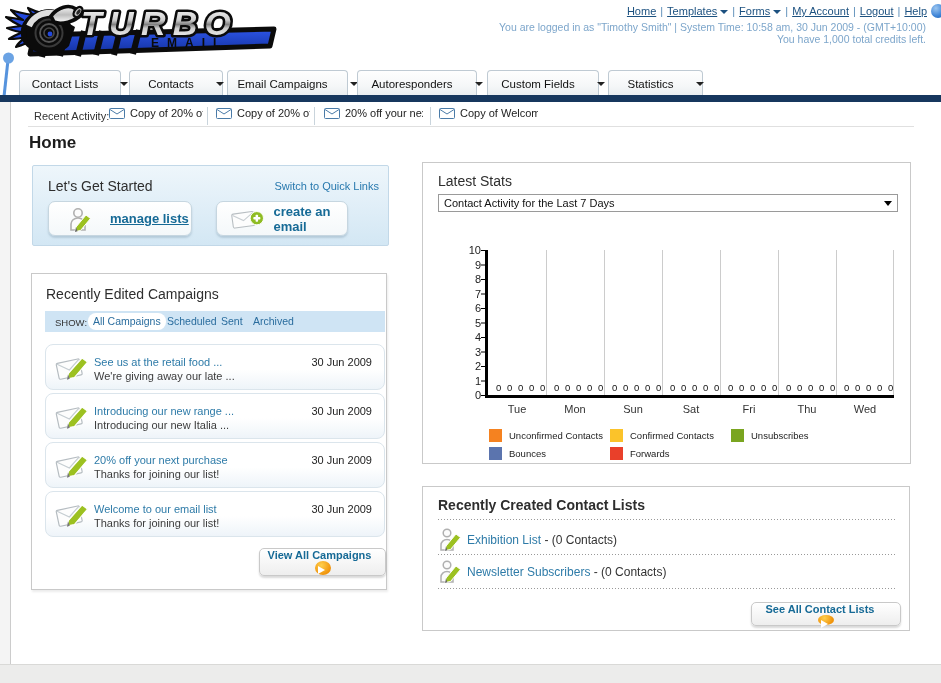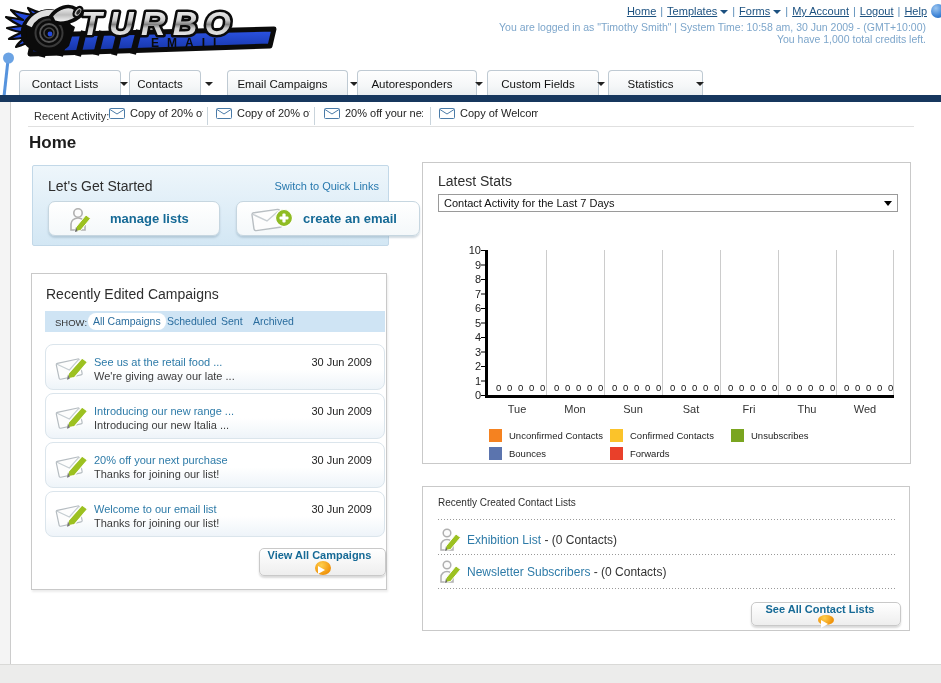--- a/index.html
+++ b/index.html
@@ -56,21 +56,21 @@
 .orangeball:after { content:""; position:absolute; left:3px; top:4.5px; width:0; height:0; border-left:7px solid #fff; border-top:4px solid transparent; border-bottom:4px solid transparent; }
 .licon { position:absolute; left:0; top:-4px; }
 .whtbtn { position:absolute; white-space:nowrap; background:linear-gradient(#ffffff,#eeeeee); border:1px solid #c9c9c9; border-radius:5px; font-size:11.5px; font-weight:bold; color:#166a96; box-shadow:0 2px 2px rgba(0,0,0,.15); display:flex; align-items:center; justify-content:center;flex-direction:column; }
 
 #statspanel { top:162px; left:422px; width:489px; height:302px; }
 #statspanel h2 { position:absolute; left:15px; top:10px; font-size:14px; font-weight:normal; color:#2e2e2e; }
 #dropdown { position:absolute; left:15px; top:31px; width:460px; height:18px; border:1px solid #9a9a9a; background:#fff; font-size:11px; color:#111; line-height:16px; padding-left:5px; }
 #dropdown .dd { position:absolute; right:5px; top:6px; width:0; height:0; border-left:4px solid transparent; border-right:4px solid transparent; border-top:5px solid #000; }
 
 #listspanel { top:486px; left:422px; width:488px; height:145px; }
-#listspanel h2 { position:absolute; left:15px; top:10px; font-size:10px; font-weight:normal; color:#2e2e2e; }
+#listspanel h2 { position:absolute; left:15px; top:10px; font-size:14px; font-weight:bold; color:#2e2e2e; }
 .dotline { position:absolute; left:15px; width:458px; height:1px; background-image:repeating-linear-gradient(90deg,#999 0 1px,transparent 1px 3px); }
 .litem { position:absolute; left:16px; font-size:12px; color:#333; }
 .litem a { color:#2e7ba8; }
 
 a { text-decoration:none; }
 </style>
 </head>
 <body>
 
 <svg class="abs" style="top:1px;left:4px;opacity:0.999" width="280" height="60" viewBox="0 0 280 60">
@@ -139,21 +139,21 @@
   You are logged in as "Timothy Smith" | System Time: 10:58 am, 30 Jun 2009 - (GMT+10:00)<br>
   You have 1,000 total credits left.
 </div>
 
 <div class="abs tab" style="left:19px; width:102px;"><svg width="16" height="16" viewBox="0 0 16 16">
       <circle cx="9" cy="4" r="2.6" fill="#b27b4e"></circle>
       <rect x="5.5" y="6.5" width="7" height="4" rx="1" fill="#8ea0a8"></rect>
       <rect x="1" y="4" width="6" height="3" rx="0.5" fill="#e7c76d" stroke="#b2914a" stroke-width="0.8"></rect>
       <rect x="1" y="6" width="13" height="8" rx="1" fill="#f0d587" stroke="#b2914a" stroke-width="0.8"></rect>
     </svg>Contact Lists<span class="tcaret"></span></div>
-<div class="abs tab" style="left:129px; width:72px;"><svg width="16" height="16" viewBox="0 0 16 16">
+<div class="abs tab" style="left:129px; width:94px;"><svg width="16" height="16" viewBox="0 0 16 16">
       <circle cx="10.5" cy="4" r="2.6" fill="#c98b5a"></circle>
       <path d="M6.5,12 a4,3.6 0 0 1 8,0 z" fill="#7aa85a"></path>
       <circle cx="6" cy="6" r="2.8" fill="#c98b5a"></circle>
       <path d="M1.5,14 a4.5,4 0 0 1 9,0 z" fill="#5e92c8"></path>
     </svg>Contacts<span class="tcaret"></span></div>
 <div class="abs tab" style="left:227px; width:121px;"><svg width="17" height="13" viewBox="0 0 17 13">
       <rect x="1" y="1" width="15" height="11" rx="1" fill="#eef4fa" stroke="#5a87b0" stroke-width="1.4"></rect>
       <path d="M1.5,2 L8.5,7.5 L15.5,2" fill="none" stroke="#5a87b0" stroke-width="1.4"></path>
     </svg>Email Campaigns<span class="tcaret"></span></div>
 <div class="abs tab" style="left:357px; width:120px;"><svg width="17" height="14" viewBox="0 0 17 14">
@@ -196,32 +196,32 @@
         <rect x="0.5" y="0.5" width="15" height="10" rx="1" fill="#fff" stroke="#4a7ba8"></rect>
         <path d="M1,1.5 L8,6 L15,1.5" fill="none" stroke="#4a7ba8"></path>
       </svg>Copy of Welcome to</span>
 </div>
 <div class="abs" id="recentline"></div>
 <div class="abs" id="homeh">Home</div>
 
 <div class="abs" id="bluepanel">
   <h2>Let's Get Started</h2>
   <a class="abs" id="switchq" href="#">Switch to Quick Links</a>
-  <div class="bigbtn" style="left:15px; width:172px;">
+  <div class="bigbtn" style="left:15px; width:144px;text-decoration:underline;">
     <svg style="margin-left:19px" width="26" height="26" viewBox="0 0 26 26">
         <g fill="none" stroke="#b0b0b0" stroke-width="1.6">
           <circle cx="10" cy="7" r="4.2" fill="#fcfcfc"></circle>
           <path d="M3,24 v-6 a7,6 0 0 1 14,0 v6 z" fill="#fcfcfc"></path>
         </g>
         <path d="M8,21 L18,9 l4.5,3.5 L12.5,24.5 l-5.5,1 z" fill="#9cc121" stroke="#fff" stroke-width="1"></path>
         <path d="M8,21 l-1,5 l2.5-0.7 z" fill="#666"></path>
       </svg>
     <span style="margin-left:16px">manage lists</span>
   </div>
-  <div class="bigbtn" style="left:203px; width:184px;">
+  <div class="bigbtn" style="left:183px; width:132px;">
     <svg style="margin-left:14px" width="44" height="28" viewBox="0 0 44 28">
         <g transform="rotate(-8 16 16)">
           <rect x="2" y="6" width="28" height="18" rx="2" fill="#fdfdfd" stroke="#b8bec2" stroke-width="1.4"></rect>
           <path d="M3,7.5 L16,16 L29,7.5" fill="none" stroke="#c8ced2" stroke-width="1.4"></path>
         </g>
         <circle cx="33" cy="13" r="8.5" fill="#8fbc23" stroke="#fff" stroke-width="1.2"></circle>
         <rect x="28.5" y="11.4" width="9" height="3.2" rx="1" fill="#fff"></rect>
         <rect x="31.4" y="8.5" width="3.2" height="9" rx="1" fill="#fff"></rect>
       </svg>
     <span style="margin-left:8px">create an email</span>

